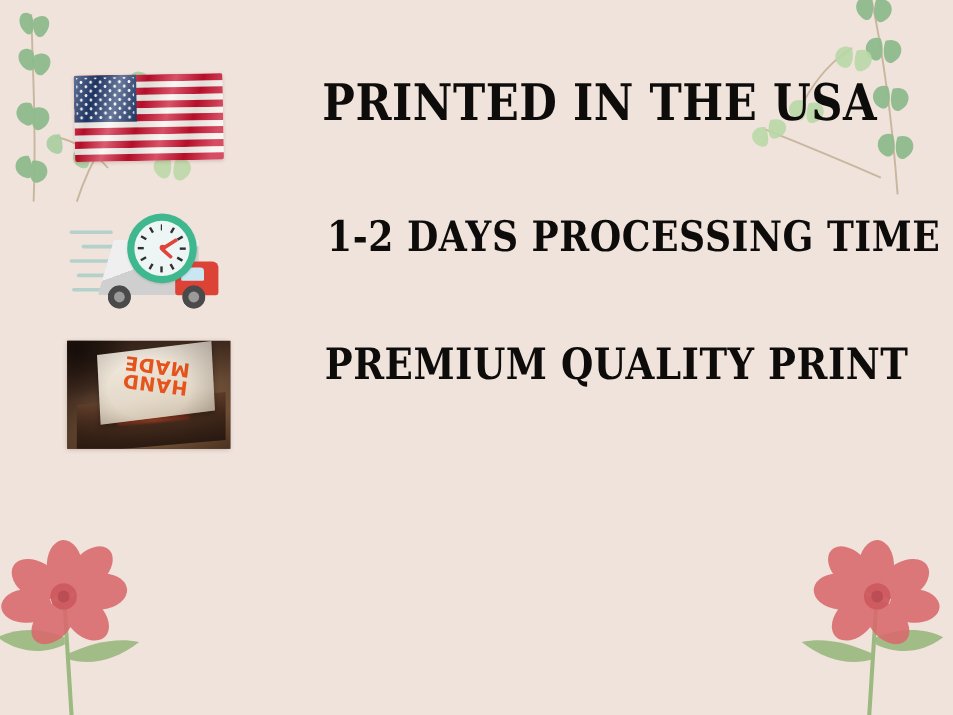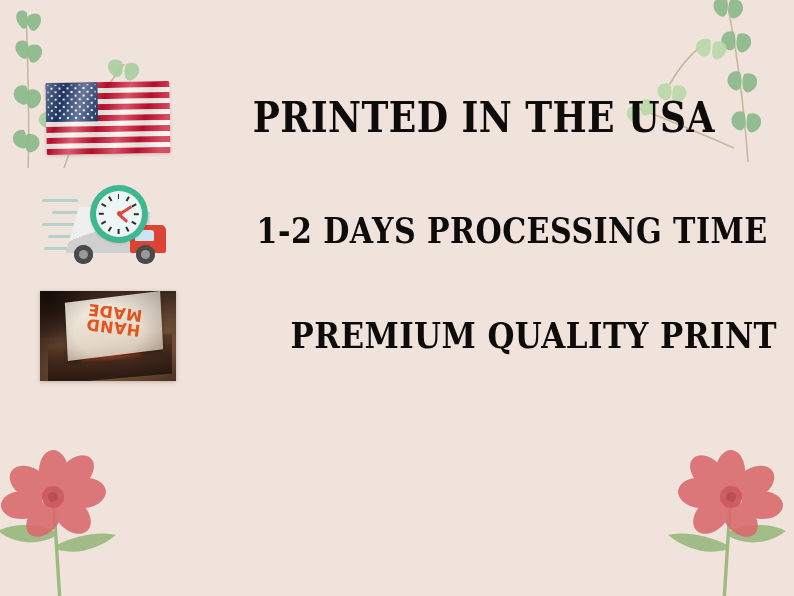--- a/index.html
+++ b/index.html
@@ -28,22 +28,22 @@
   }
   #deco-top-left  { left: -6px;  top: -10px; width: 210px; height: 180px; }
   #deco-top-right { right: -4px; top: -12px; width: 200px; height: 175px; }
   #flower-bottom-left  { left: -8px;  bottom: -6px; width: 140px; height: 175px; }
   #flower-bottom-right { right: -2px; bottom: -6px; width: 130px; height: 175px; }
 
   
   .row {
     position: absolute;
     display: flex;
-    align-items: center;
-    left: 0;
+    align-items: flex-start;
+    left: 16px;
     width: 652px;
   }
   .icon-cell {
     width: 215px;
     flex: 0 0 215px;
     display: flex;
     align-items: center;
     justify-content: center;
   }
   .text-cell {
@@ -60,21 +60,21 @@
     letter-spacing: 0.5px;
     text-align: center;
     line-height: 1.16;
     transform: scaleX(0.86);
     transform-origin: center center;
     white-space: nowrap;
   }
 
   #row-usa        { top: 62px;  height: 112px; }
   #row-processing { top: 178px; height: 106px; }
-  #row-quality    { top: 284px; height: 104px; gap: 36px; }
+  #row-quality    { top: 284px; height: 104px; }
   #row-care       { top: 388px; height: 160px; }
 
   #row-usa .headline        { font-size: 42px; }
   #row-processing .headline { font-size: 35px; }
   #row-quality .headline    { font-size: 36px; }
   #row-care .headline       { font-size: 36px; white-space: normal; }
 
   
   .flag {
     position: relative;

